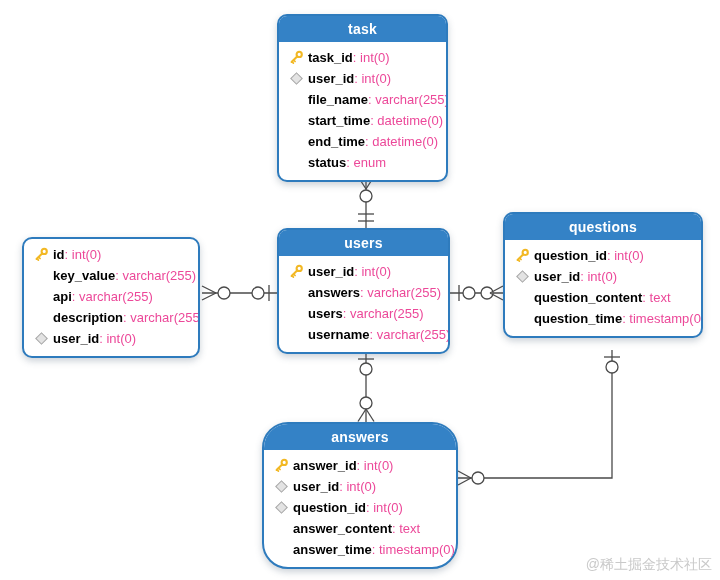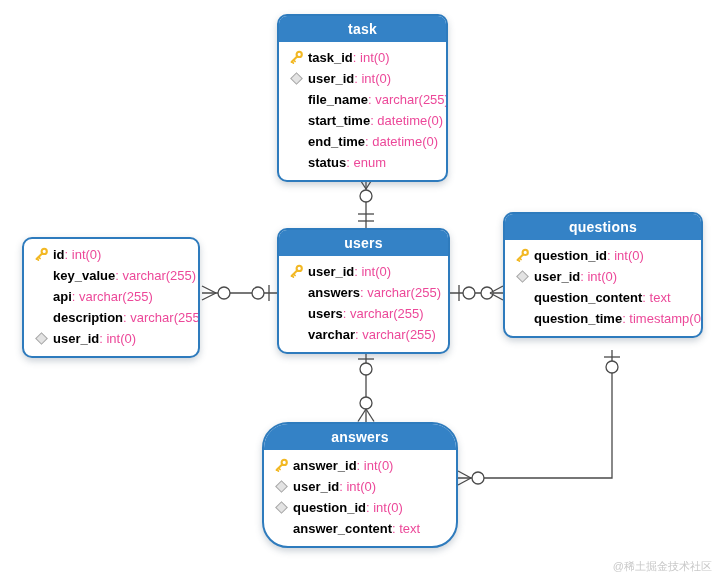--- a/index.html
+++ b/index.html
@@ -25,21 +25,21 @@
     width:7px;height:7px;background:#e3e3e3;border:1px solid #a9a9a9;
     transform:rotate(45deg);display:inline-block;
   }
   
   #t-task     {left:277px;top:14px; width:167px;}
   #t-key_info {left:22px; top:237px;width:174px;}
   #t-users    {left:277px;top:228px;width:169px;}
   #t-questions{left:503px;top:212px;width:196px;}
   #t-answers  {left:262px;top:422px;width:192px;border-radius:26px;}
   .watermark{
-    position:absolute;right:8px;bottom:6px;color:#c9c9c9;font-size:11px;z-index:3;
+    position:absolute;right:8px;bottom:6px;color:#c9c9c9;font-size:14px;z-index:3;
   }
 </style>
 </head>
 <body>
 
 <div id="canvas">
 
   <svg class="wire-layer" width="720" height="580" viewBox="0 0 720 580" fill="none" stroke="#4a4a4a" stroke-width="1.3">
 
     <g>
@@ -202,21 +202,21 @@
           <span class="f-name">answers</span>
           <span class="f-type">: varchar(255)</span>
         </div>
         <div class="field-row">
           <span class="icon-cell"></span>
           <span class="f-name">users</span>
           <span class="f-type">: varchar(255)</span>
         </div>
         <div class="field-row">
           <span class="icon-cell"></span>
-          <span class="f-name">varchar</span>
+          <span class="f-name">username</span>
           <span class="f-type">: varchar(255)</span>
         </div>
       </div>
   </div>
 
   <div class="table" id="t-questions">
     <div class="table-header">
       <span>questions</span>
     </div>
     <div class="table-body">
@@ -285,17 +285,22 @@
             <span class="diamond"></span>
           </span>
           <span class="f-name">question_id</span>
           <span class="f-type">: int(0)</span>
         </div>
         <div class="field-row">
           <span class="icon-cell"></span>
           <span class="f-name">answer_content</span>
           <span class="f-type">: text</span>
         </div>
+        <div class="field-row">
+          <span class="icon-cell"></span>
+          <span class="f-name">answer_time</span>
+          <span class="f-type">: timestamp(0)</span>
+        </div>
       </div>
   </div>
 
   <div class="watermark">@稀土掘金技术社区</div>
 </div>
 
 </body></html>

